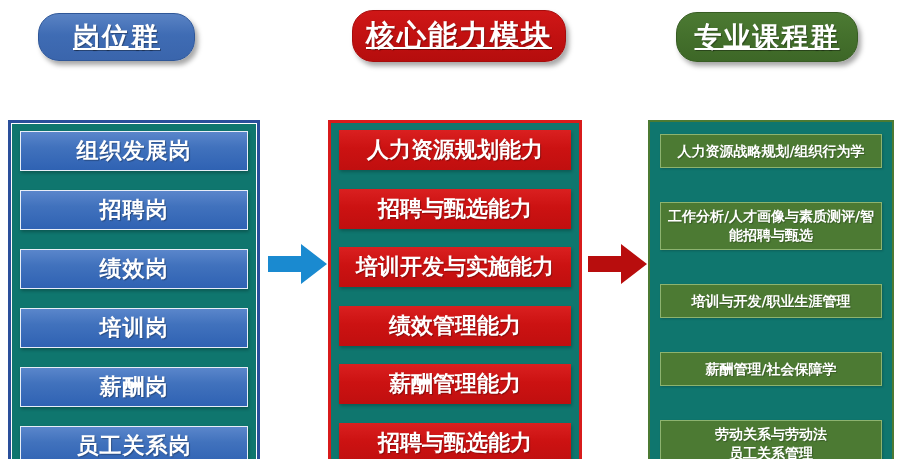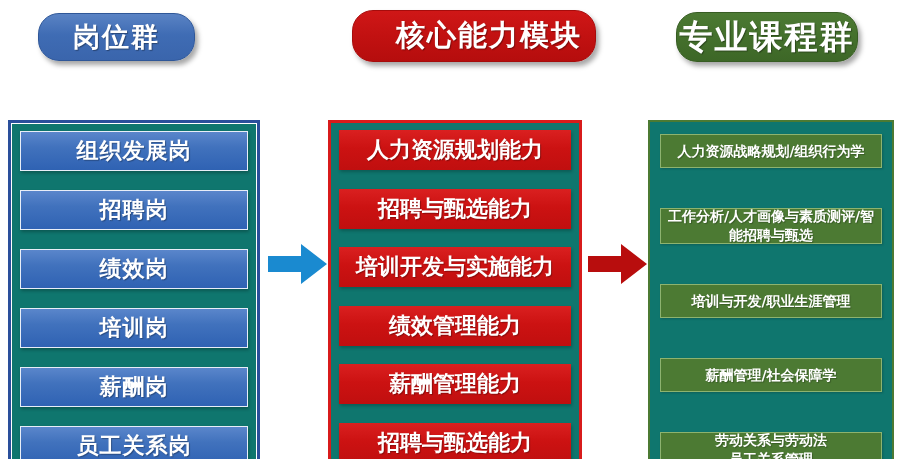--- a/index.html
+++ b/index.html
@@ -29,40 +29,40 @@
     display: flex;
     align-items: center;
     justify-content: center;
     border-radius: 21px;
     color: #ffffff;
     font-weight: bold;
     letter-spacing: 2px;
     white-space: nowrap;
     box-shadow: 3px 4px 5px rgba(0,0,0,0.35);
     text-shadow: 1px 1px 1px rgba(0,0,0,0.35);
+    text-decoration: underline;
   }
   #header-jobs {
     left: 38px; top: 13px;
     width: 155px; height: 46px;
     font-size: 27px;
     background: linear-gradient(180deg, #5a83c4 0%, #3f6cb4 45%, #3a65ac 100%);
     border: 1px solid #2f5798;
   }
   #header-competency {
     left: 352px; top: 10px;
     width: 212px; height: 50px;
     font-size: 29px;
     background: linear-gradient(180deg, #cf1717 0%, #c21111 50%, #b50d0d 100%);
     border: 1px solid #a60c0c;
-    padding-left: 30px;
   }
   #header-courses {
     left: 676px; top: 12px;
     width: 180px; height: 48px;
-    font-size: 33px;
+    font-size: 27px;
     background: linear-gradient(180deg, #4c7a33 0%, #44702c 50%, #3d6727 100%);
     border: 1px solid #375c23;
   }
 
   
   .column-frame {
     position: absolute;
     background: #0f766e;
     box-sizing: border-box;
     margin-top: 28px;
@@ -142,21 +142,21 @@
     font-weight: bold;
     line-height: 1.35;
     background: #4c7a33;
     border: 1px solid #8db36f;
     box-shadow: 1px 1px 2px rgba(0,0,0,0.2);
     text-shadow: 1px 1px 1px rgba(0,0,0,0.25);
     box-sizing: border-box;
     padding: 4px 4px;
   }
   .course-box.single { height: 34px; }
-  .course-box.double { height: 36px; }
+  .course-box.double { height: 48px; }
 
   
   .arrow {
     position: absolute;
     top: 243px;
     width: 60px;
     height: 42px;
   }
   #arrow-jobs-to-competency { left: 268px; }
   #arrow-competency-to-courses { left: 588px; }

